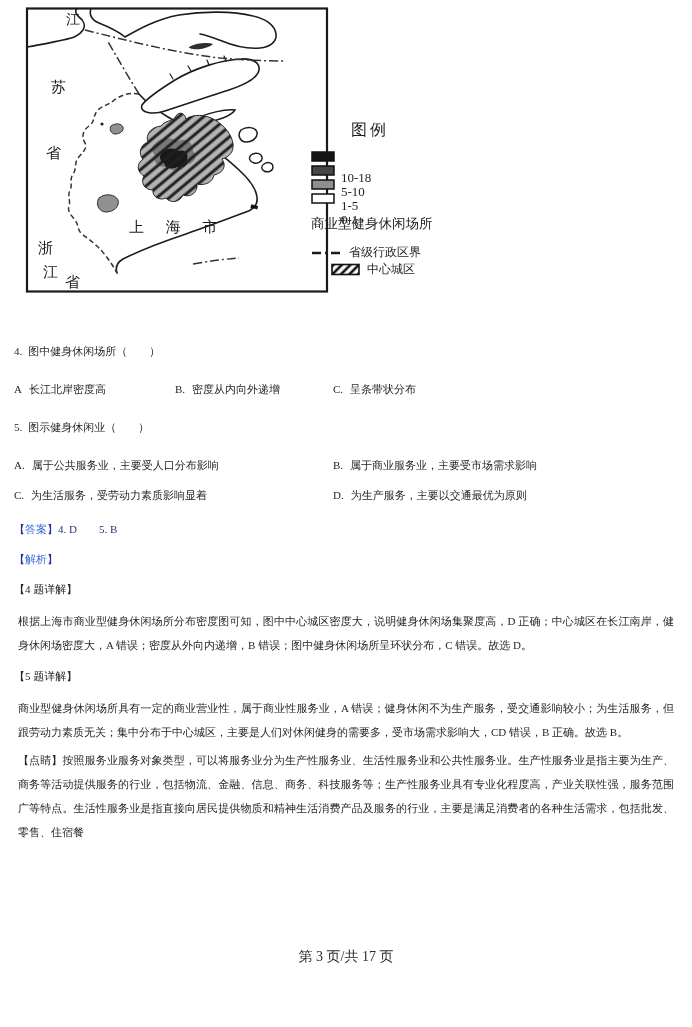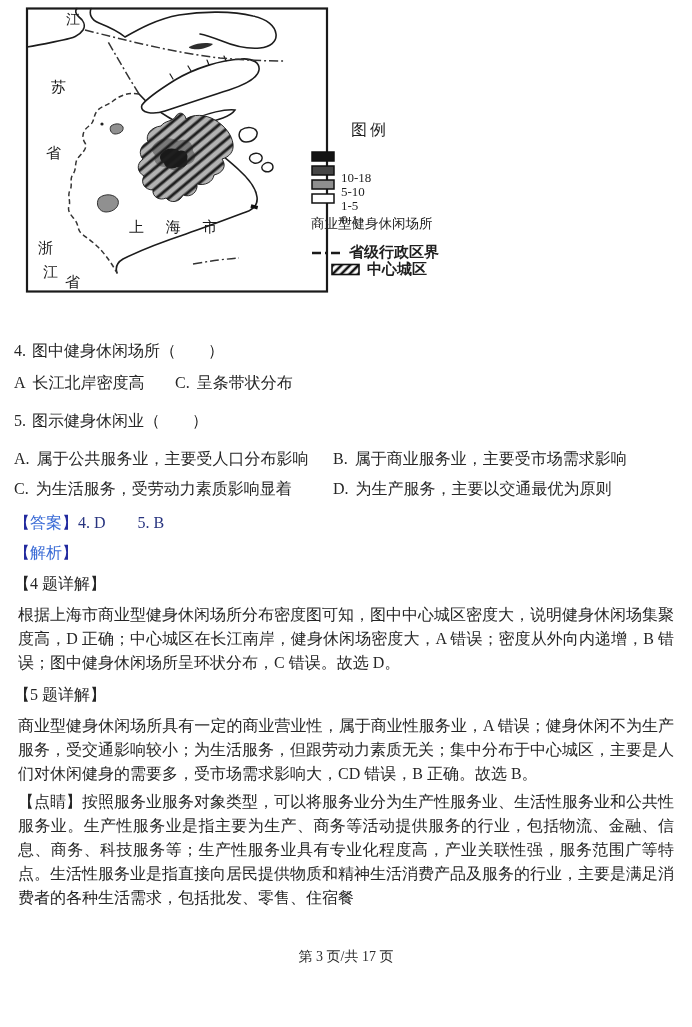--- a/index.html
+++ b/index.html
@@ -12,26 +12,26 @@
   .map-area svg{display:block;}
   .map-label{font-family:"Liberation Serif","DejaVu Serif",serif;}
   
   .legend{position:absolute;left:311px;top:120px;width:185px;color:#1f1f1f;}
   .legend-title{font-size:16px;letter-spacing:3px;margin:0 0 9px 40px;}
   .legend-row{display:flex;align-items:center;gap:6px;height:13.5px;margin-top:.5px;}
   .legend-row .range{font-size:13px;line-height:13px;margin-top:41px;}
   .legend-caption{margin-top:8px;font-size:13.5px;line-height:19px;}
   .legend-sym-row{display:flex;align-items:center;gap:6px;margin-top:13px;height:14px;}
   .legend-sym-row.second{margin-top:3px;padding-left:20px;}
-  .legend-sym-row .sym-label{font-size:15px;font-weight:bold;}
+  .legend-sym-row .sym-label{font-size:12px;}
   
-  .content{position:absolute;left:14px;top:336px;width:664px;font-size:16px;}
+  .content{position:absolute;left:14px;top:336px;width:664px;font-size:11px;}
   .line{line-height:30px;margin:0;}
   .q-stem .num{margin-right:6px;}
-  .opt-grid-4{display:grid;grid-template-columns:161px 158px 157px 1fr;line-height:30px;margin-top:2px;}
+  .opt-grid-4{display:grid;grid-template-columns:161px 158px 157px 1fr;line-height:30px;margin-top:8px;}
   .opt-grid-2{display:grid;grid-template-columns:319px 1fr;line-height:30px;}
   .opt .key{margin-right:7px;} .mt8{margin-top:8px;} .mt4{margin-top:4px;}
   .blue-bracket{color:#222a9e;}
   .blue-text{color:#3a6bd6;}
   .answer-values{color:#27337f;}
   .para{line-height:24px;margin:4px;text-align:justify;font-family:Liberation Serif, serif;}
   .exp-heading{line-height:31px;margin:0;}
   .footer{position:absolute;left:0;top:948px;width:100%;text-align:center;font-size:14px;color:#2b2b2b;}
 </style>
 </head>
@@ -145,20 +145,21 @@
   </div>
 
   <div class="content">
 
     <p class="line q-stem">
       <span class="num">4.</span><span>图中健身休闲场所（　　）</span>
     </p>
 
     <div class="opt-grid-4">
       <span class="opt"><span class="key">A</span><span>长江北岸密度高</span></span>
+      <span class="opt"><span class="key">B.</span><span>密度从内向外递增</span></span>
       <span class="opt"><span class="key">C.</span><span>呈条带状分布</span></span>
     </div>
 
     <p class="line q-stem mt8">
       <span class="num">5.</span><span>图示健身休闲业（　　）</span>
     </p>
 
     <div class="opt-grid-2 mt8">
       <span class="opt"><span class="key">A.</span><span>属于公共服务业，主要受人口分布影响</span></span>
       <span class="opt"><span class="key">B.</span><span>属于商业服务业，主要受市场需求影响</span></span>

